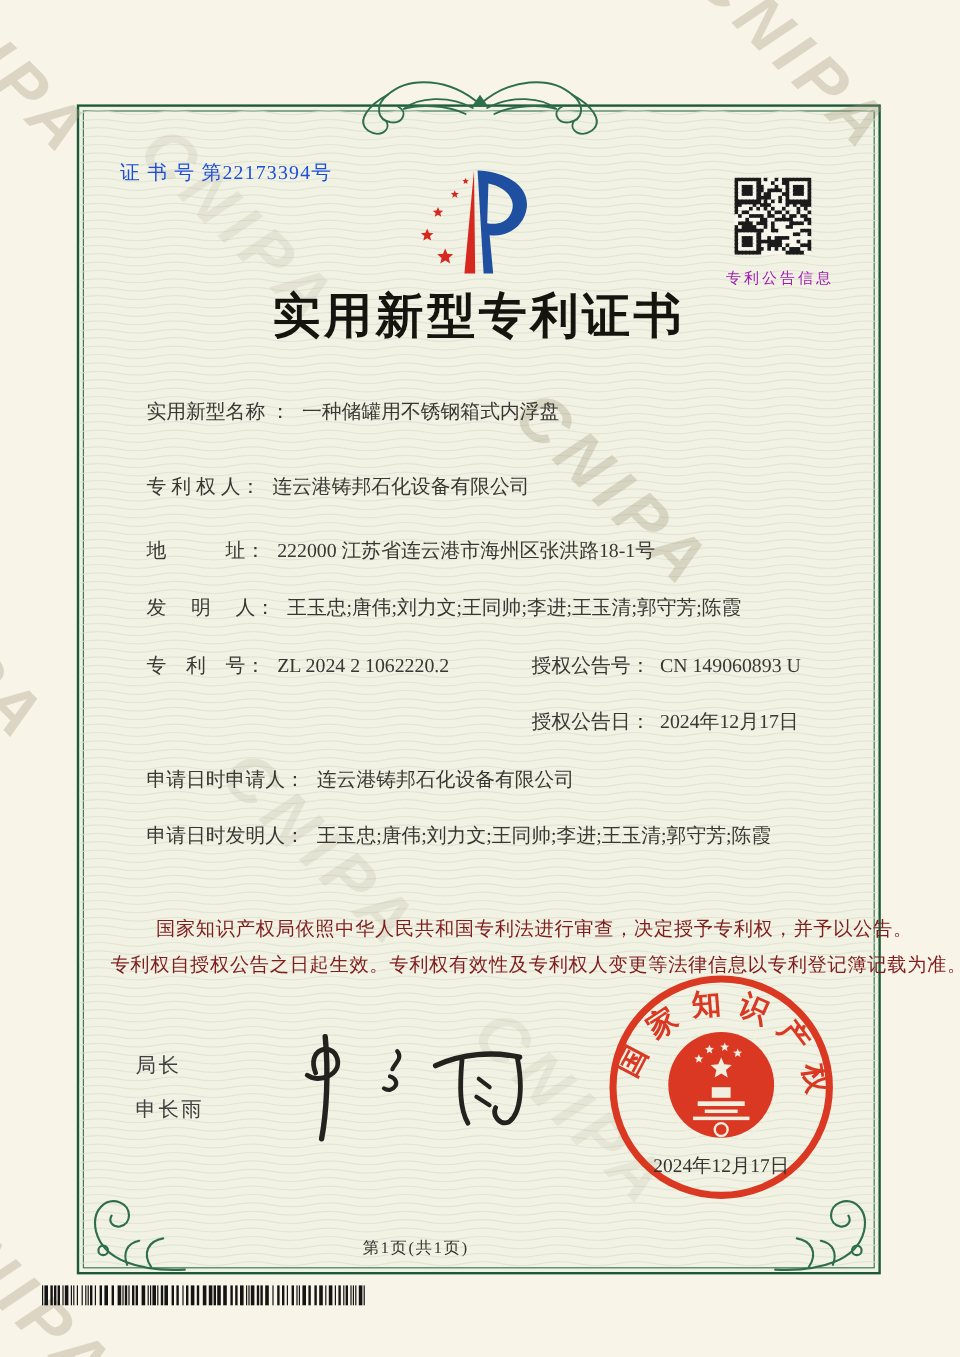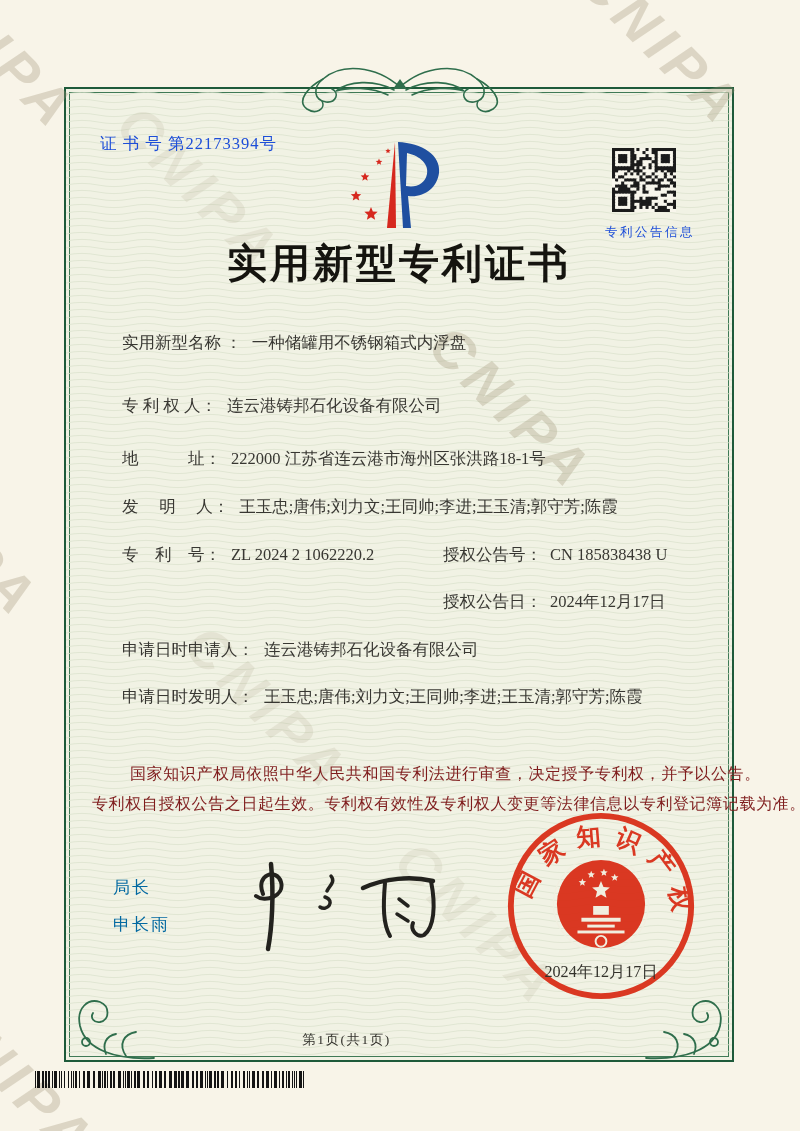--- a/index.html
+++ b/index.html
@@ -21,22 +21,22 @@
   .abs{position:absolute;z-index:3;}
   .cert-no{left:100px;top:133px;font-size:16.5px;color:#1d4ed8;letter-spacing:1px;}
   .title{left:64px;top:236px;width:670px;text-align:center;font-size:40px;font-weight:bold;
       color:#15140f;letter-spacing:3px;}
   .row{left:106px;font-size:16.5px;color:var(--ink);white-space:nowrap;margin-left:16px;}
   .row .val{margin-left:10px;}
   .rcol{left:443px;font-size:16.5px;color:var(--ink);white-space:nowrap;}
   .rcol .val{margin-left:8px;}
   .stmt{font-size:16px;color:#7f1d1d;letter-spacing:.6px;white-space:nowrap;}
   .qr-label{left:600px;top:224px;width:100px;text-align:center;font-size:12.5px;
-      letter-spacing:2.5px;color:#1d4ed8;}
-  .officer{left:113px;font-size:17px;color:#0369a1;letter-spacing:2px;}
+      letter-spacing:2.5px;color:#a21caf;}
+  .officer{left:113px;font-size:17px;color:#404040;letter-spacing:2px;}
   .footer{left:64px;top:1031px;width:565px;text-align:center;font-size:13.5px;
       color:#33322c;letter-spacing:1.5px;}
   svg{display:block;}
 </style>
 </head>
 <body>
 
 <div class="page">
 
   <span class="wm" style="left:-55px;top:-48px">CNIPA</span>
@@ -691,21 +691,21 @@
   <div class="abs row" style="top:448px">
     <span class="lab">地　　　址：</span><span class="val">222000 江苏省连云港市海州区张洪路18-1号</span>
   </div>
   <div class="abs row" style="top:496px">
     <span class="lab">发　 明　 人：</span><span class="val">王玉忠;唐伟;刘力文;王同帅;李进;王玉清;郭守芳;陈霞</span>
   </div>
   <div class="abs row" style="top:544px">
     <span class="lab">专　利　号：</span><span class="val">ZL 2024 2 1062220.2</span>
   </div>
   <div class="abs rcol" style="top:544px">
-    <span class="lab">授权公告号：</span><span class="val">CN 185838438 U</span>
+    <span class="lab">授权公告号：</span><span class="val">CN 149060893 U</span>
   </div>
   <div class="abs rcol" style="top:591px">
     <span class="lab">授权公告日：</span><span class="val">2024年12月17日</span>
   </div>
   <div class="abs row" style="top:639px">
     <span class="lab">申请日时申请人：</span><span class="val">连云港铸邦石化设备有限公司</span>
   </div>
   <div class="abs row" style="top:686px">
     <span class="lab">申请日时发明人：</span><span class="val">王玉忠;唐伟;刘力文;王同帅;李进;王玉清;郭守芳;陈霞</span>
   </div>

